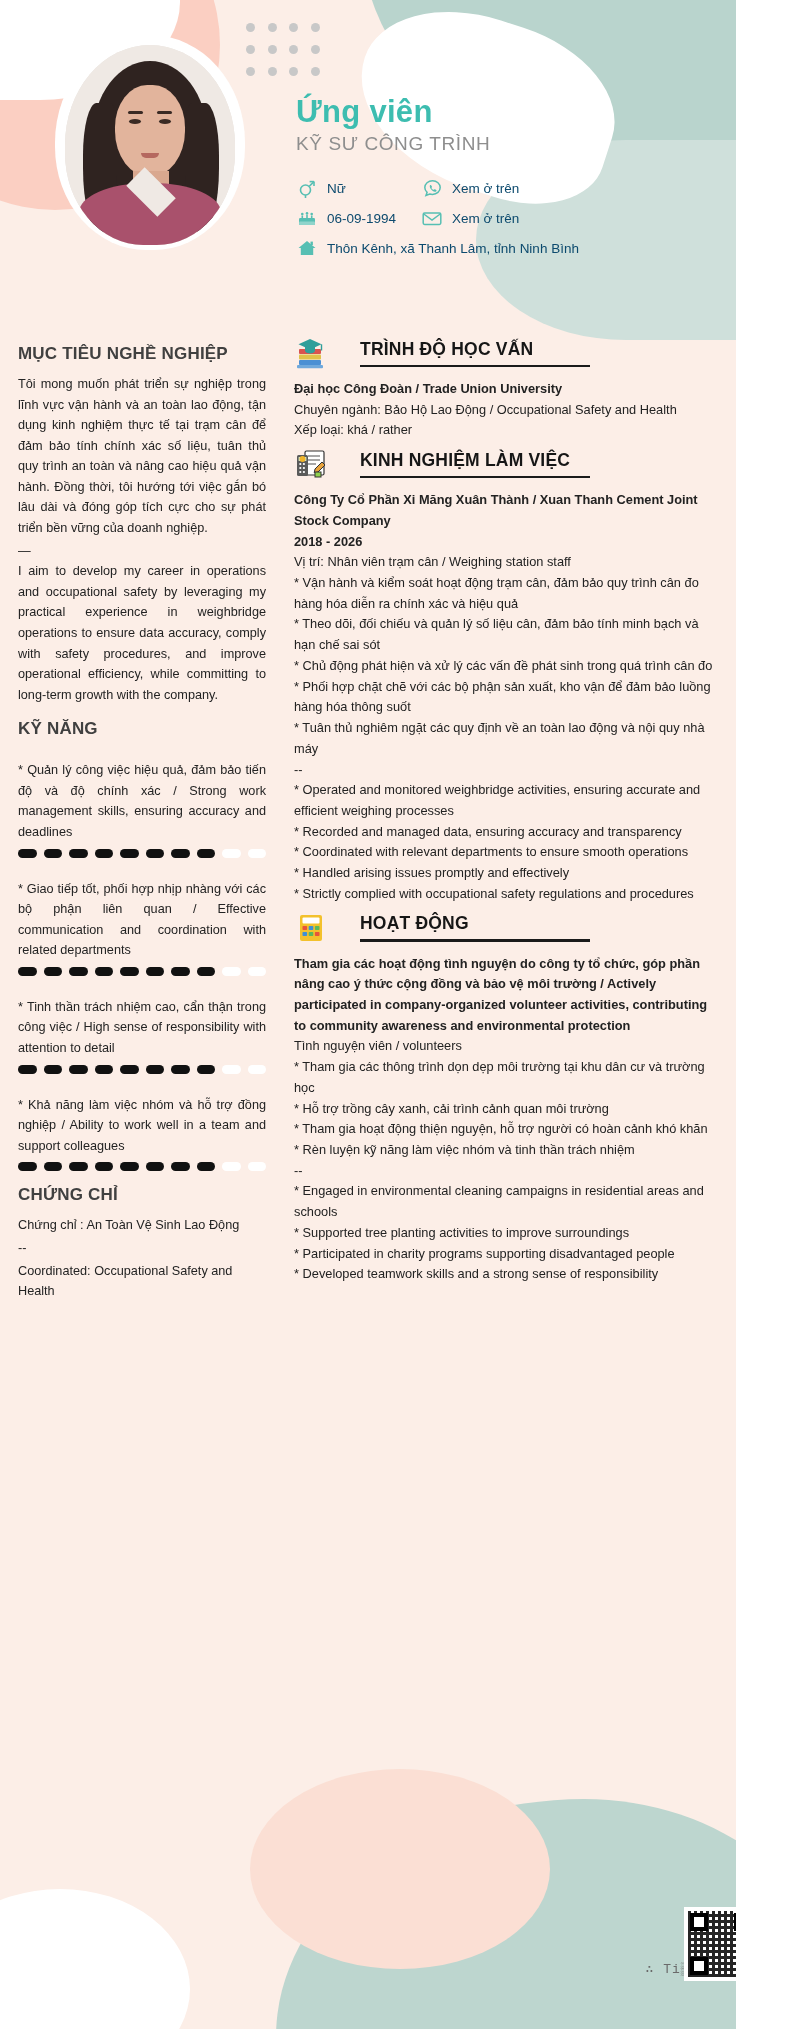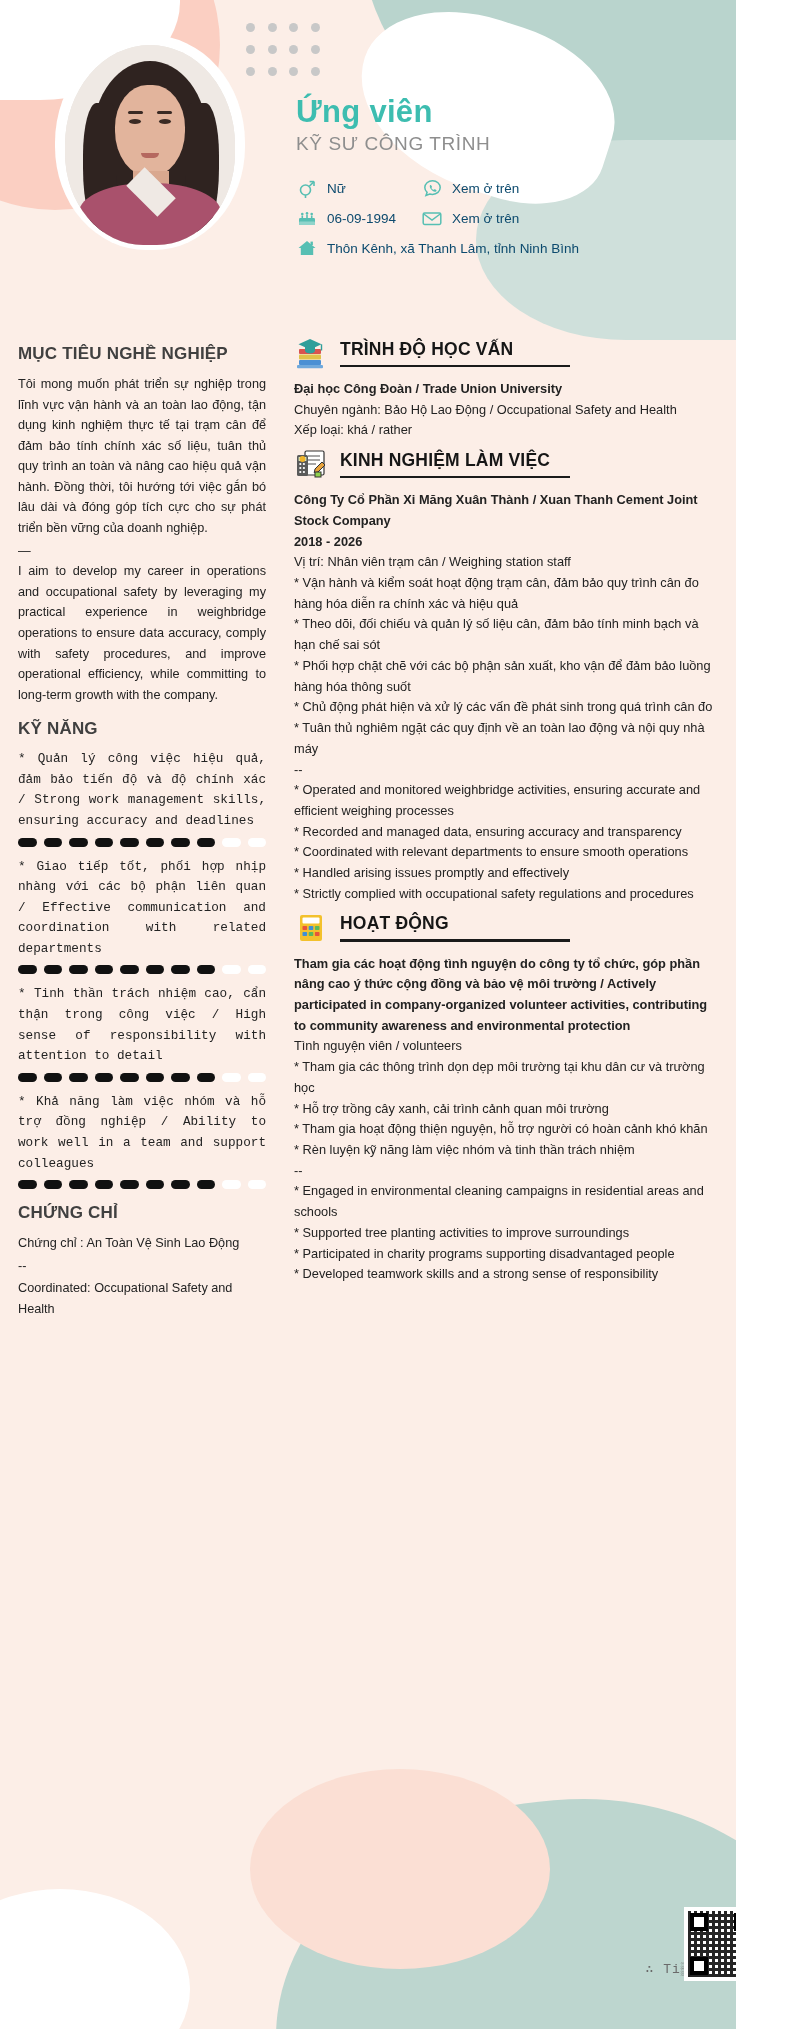--- a/index.html
+++ b/index.html
@@ -170,36 +170,36 @@
     font-size: 17px; font-weight: bold; color: #404040;
     letter-spacing: .2px; margin: 14px 0 10px 0;
   }
   .para {
     font-size: 12.7px; line-height: 1.62; color: #232323;
     text-align: justify; margin-bottom: 2px;
   }
   .para.plain { text-align: left; }
   .dash-sep { font-size: 12.7px; color: #232323; line-height: 1.62; }
 
-  .skill-item { margin-top: 10px; font-family: Liberation Mono, monospace; }
+  .skill-item { margin-top: 21px; }
   .skill-txt { font-size: 12.7px; line-height: 1.62; color: #232323; text-align: justify; }
   .skill-bar {
     display: flex; gap: 7px; margin-top: 6px; margin-bottom: 4px;
   }
   .seg { width: 20px; height: 9px; border-radius: 5px; background: #ffffff; }
   .seg.on { background: #111111; }
 
   
   .r-sec { margin-top: 6px; }
   .r-head {
     display: flex; align-items: center; gap: 12px;
     margin-bottom: 2px;
   }
   .r-ico { width: 34px; height: 34px; flex: none; }
-  .r-title-wrap { flex: 1; }
+  .r-title-wrap { flex: 1; margin-left: 20px; }
   .r-title {
     font-size: 17.5px; font-weight: bold; color: #161616;
     letter-spacing: .2px;
   }
   .r-rule { height: 2.5px; background: #1a1a1a; margin-top: 5px; width: 230px; }
   .r-body { margin-top: 9px; }
   .r-line {
     font-size: 12.8px; line-height: 1.62; color: #222222;
   }
   .r-line.b { font-weight: bold; }
@@ -490,22 +490,22 @@
             <div class="r-title">KINH NGHIỆM LÀM VIỆC</div>
             <div class="r-rule"></div>
           </div>
         </div>
         <div class="r-body" id="experience-lines">
             <div class="r-line b">Công Ty Cổ Phần Xi Măng Xuân Thành / Xuan Thanh Cement Joint Stock Company</div>
             <div class="r-line b">2018 - 2026</div>
             <div class="r-line">Vị trí: Nhân viên trạm cân / Weighing station staff</div>
             <div class="r-line">* Vận hành và kiểm soát hoạt động trạm cân, đảm bảo quy trình cân đo hàng hóa diễn ra chính xác và hiệu quả</div>
             <div class="r-line">* Theo dõi, đối chiếu và quản lý số liệu cân, đảm bảo tính minh bạch và hạn chế sai sót</div>
+            <div class="r-line">* Chủ động phát hiện và xử lý các vấn đề phát sinh trong quá trình cân đo</div>
             <div class="r-line">* Phối hợp chặt chẽ với các bộ phận sản xuất, kho vận để đảm bảo luồng hàng hóa thông suốt</div>
-            <div class="r-line">* Chủ động phát hiện và xử lý các vấn đề phát sinh trong quá trình cân đo</div>
             <div class="r-line">* Tuân thủ nghiêm ngặt các quy định về an toàn lao động và nội quy nhà máy</div>
             <div class="r-line">--</div>
             <div class="r-line">* Operated and monitored weighbridge activities, ensuring accurate and efficient weighing processes</div>
             <div class="r-line">* Recorded and managed data, ensuring accuracy and transparency</div>
             <div class="r-line">* Coordinated with relevant departments to ensure smooth operations</div>
             <div class="r-line">* Handled arising issues promptly and effectively</div>
             <div class="r-line">* Strictly complied with occupational safety regulations and procedures</div>
           </div>
       </div>
 

